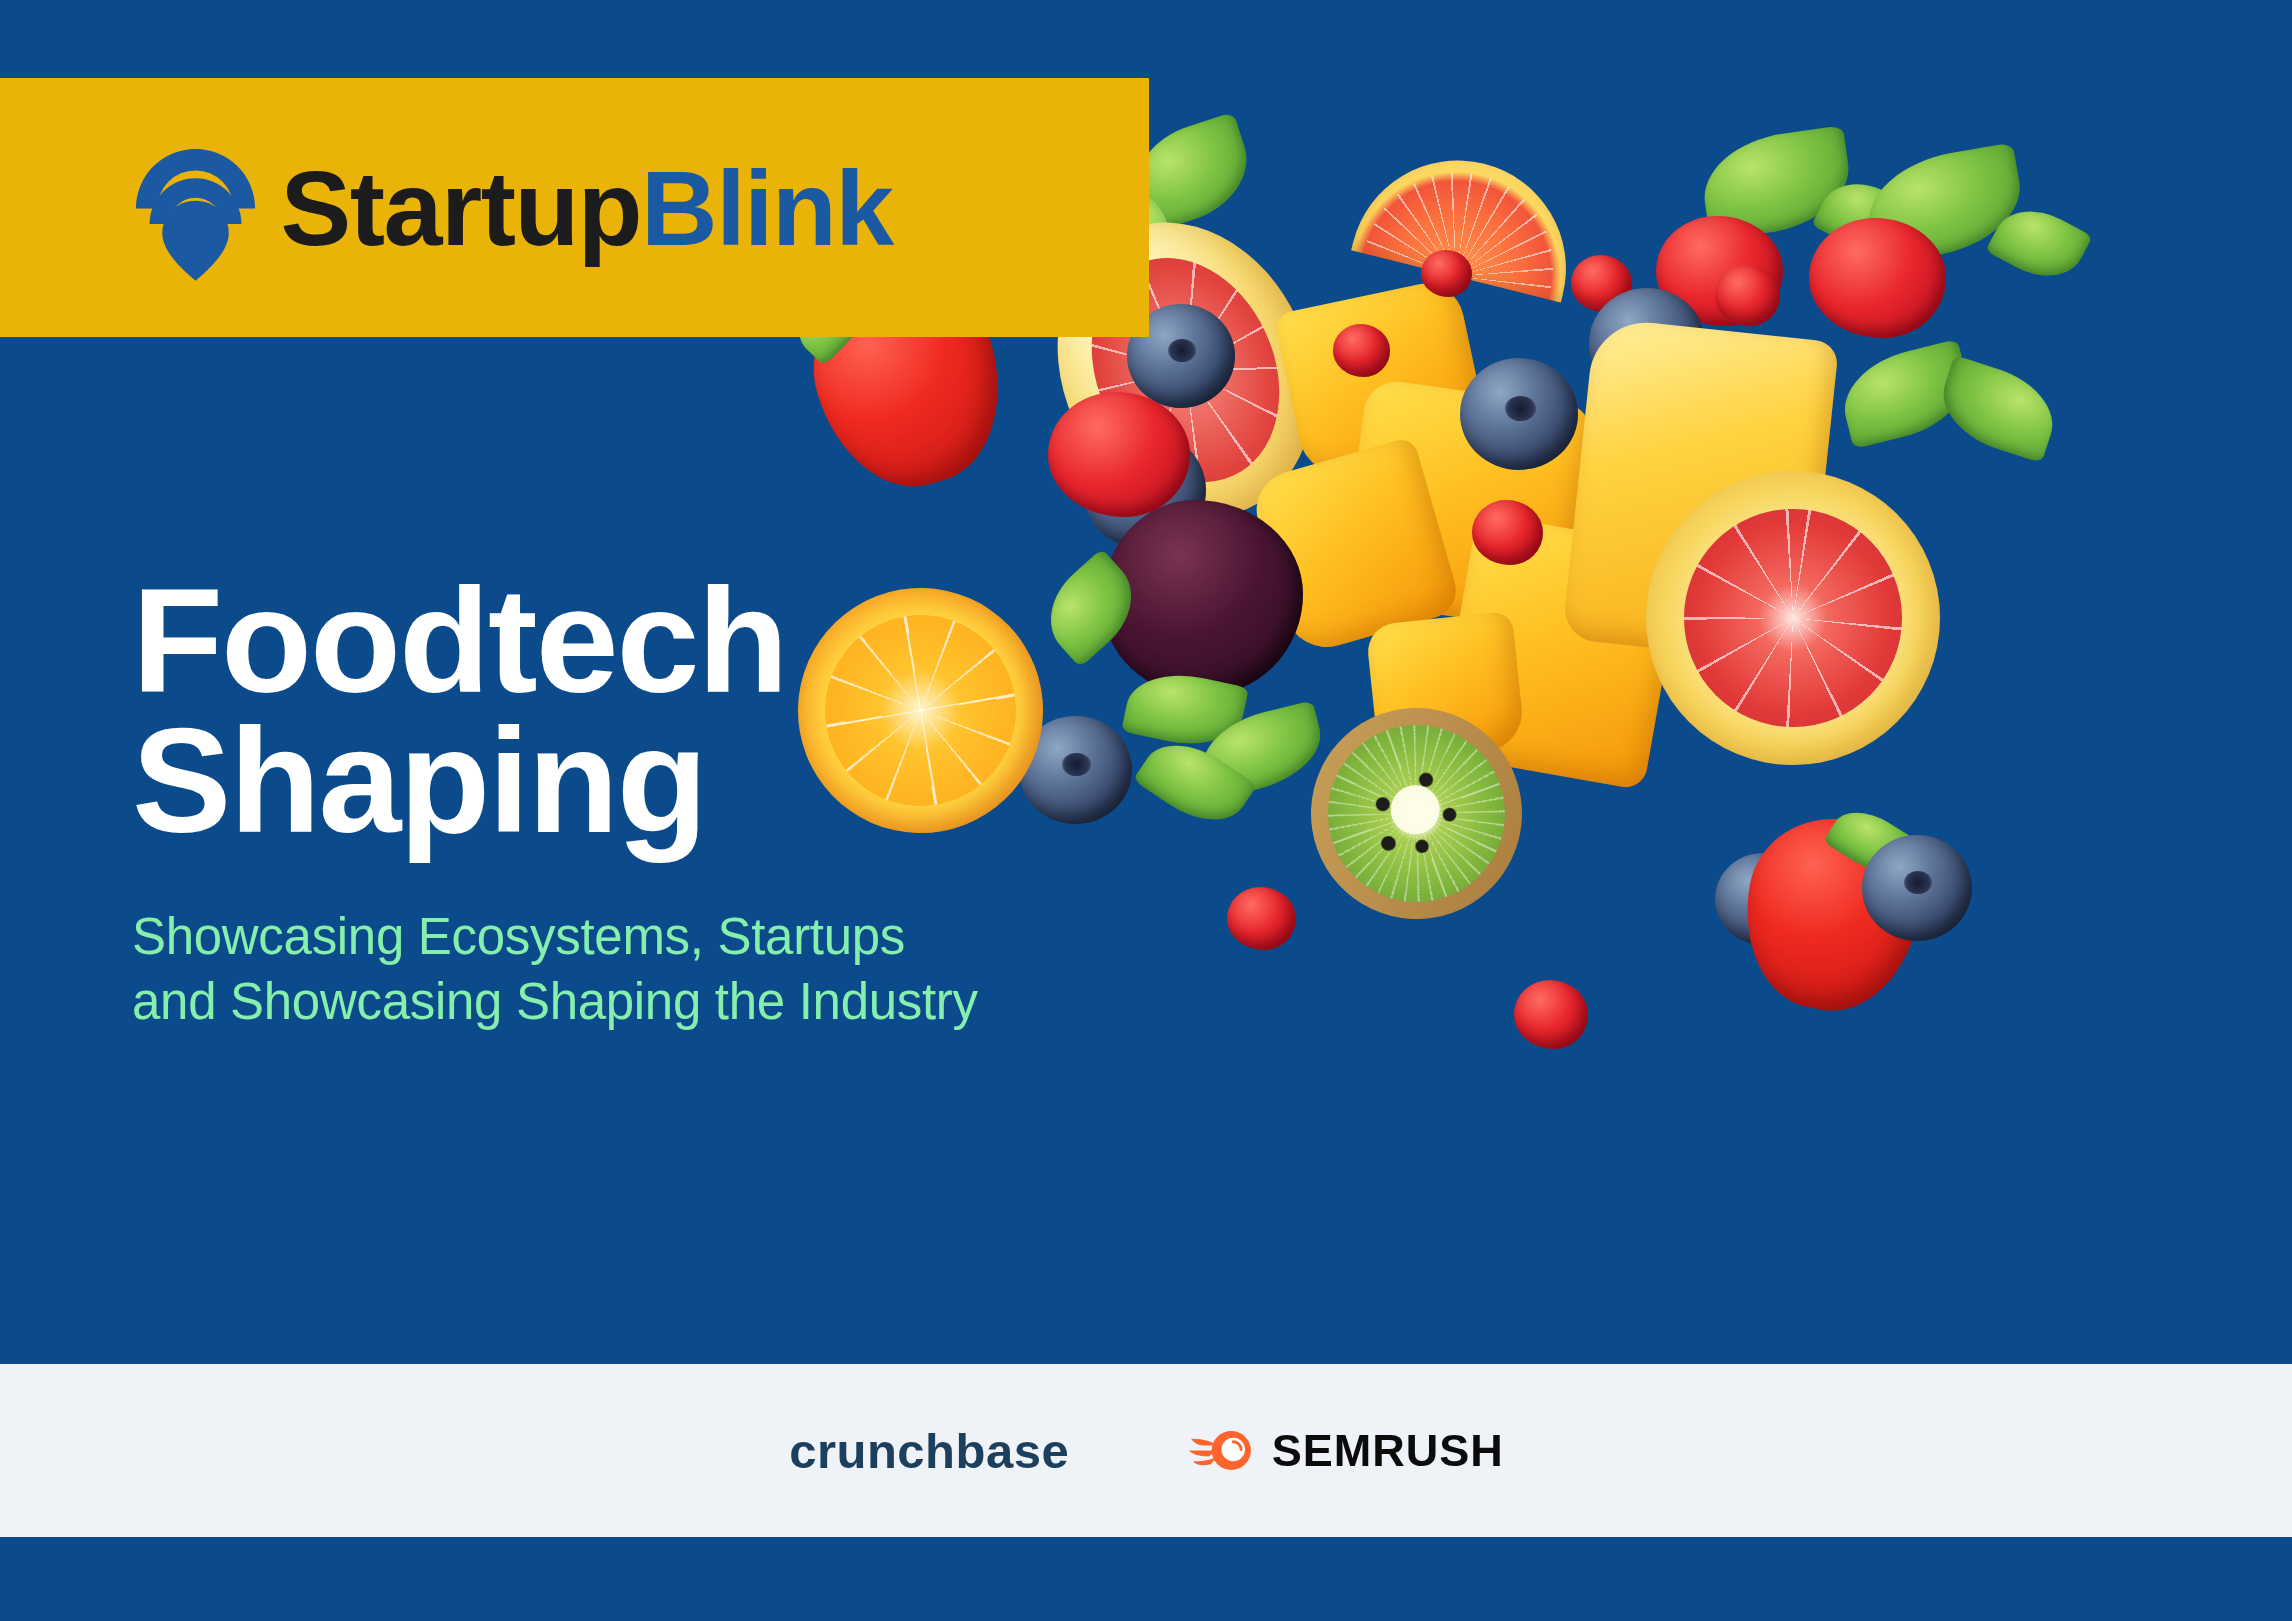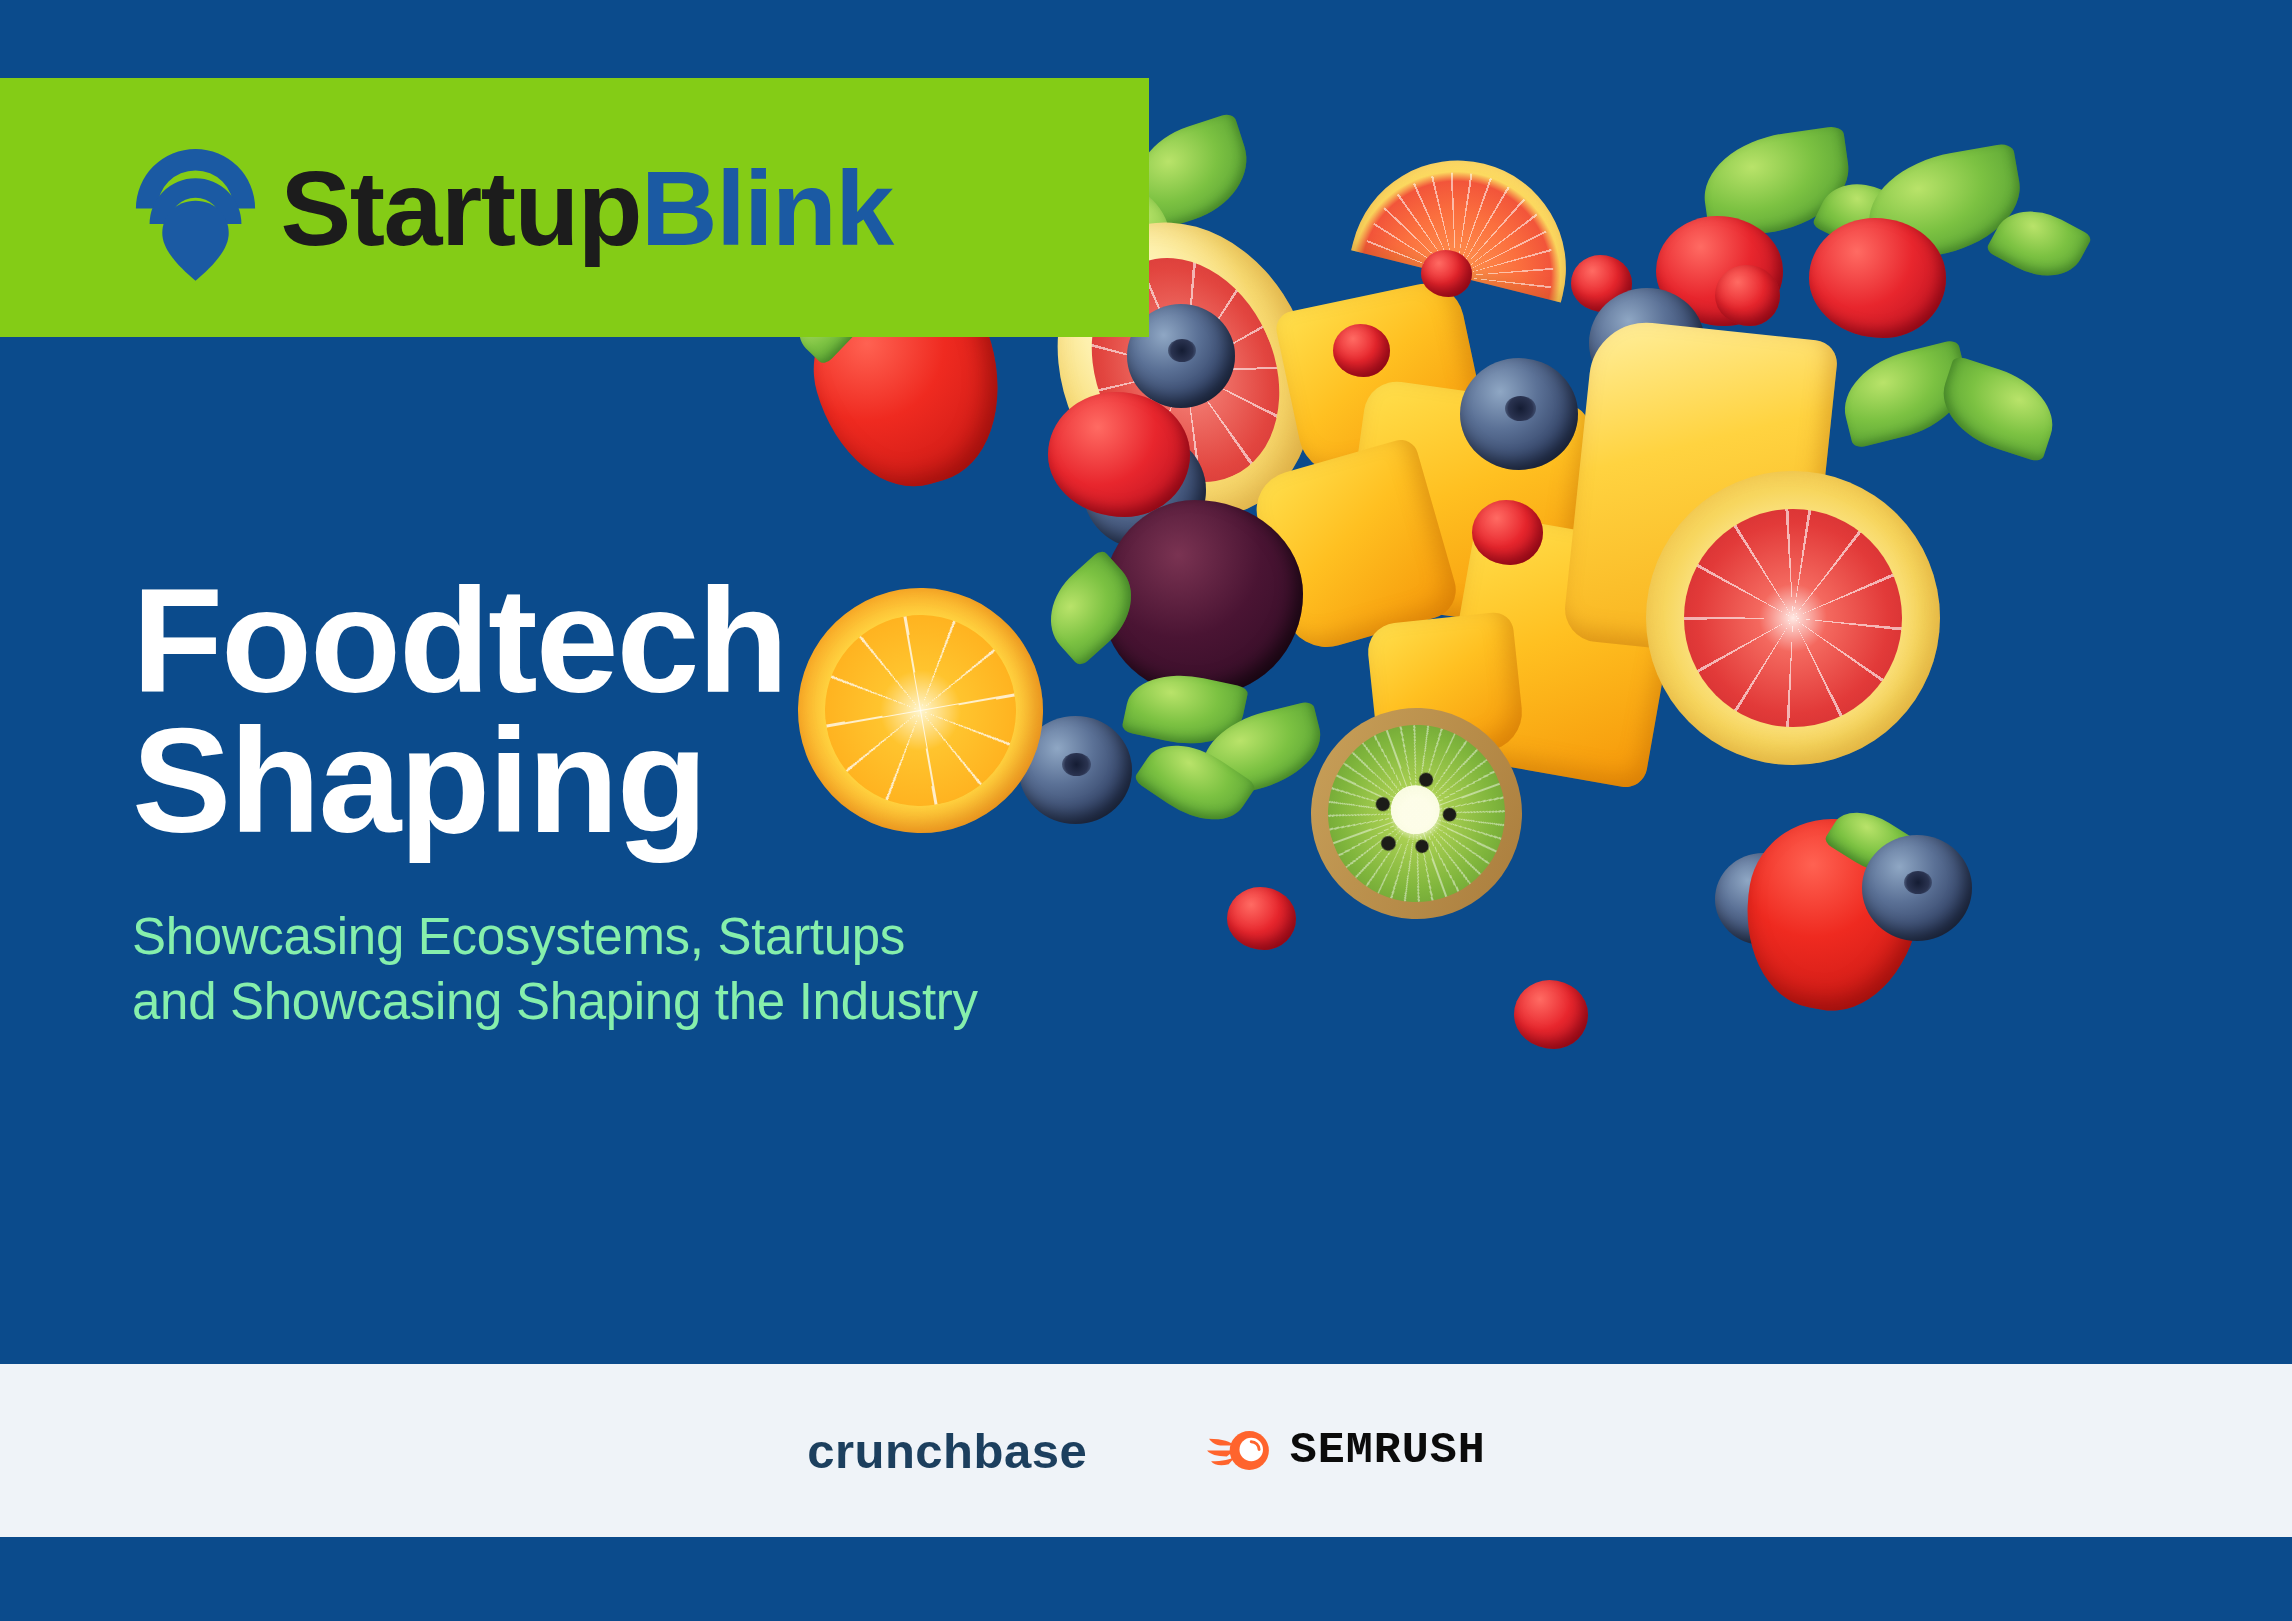--- a/index.html
+++ b/index.html
@@ -127,21 +127,21 @@
     border-radius:50%;
     background:
       repeating-conic-gradient(from 0deg, rgba(255,255,255,.6) 0deg 1.6deg, rgba(255,255,255,0) 1.6deg 28deg),
       radial-gradient(ellipse,#ffe5de 0%, #f0736a 24%, #e2453f 64%, #cb2f31 100%);
   }
 
   
   .logo-panel{
     position:absolute;left:0;top:78px;
     width:1149px;height:259px;
-    background:#84cc16;
+    background:#eab308;
     display:flex;align-items:center;
   }
   .logo-wrap{display:flex;align-items:center;margin-left:132px;}
   .logo-mark{position:relative;width:127px;height:147px;flex:none;}
   .logo-text{
     margin-left:21.6px;
     font-size:106px;
     font-weight:700;
     letter-spacing:-1.5px;
     line-height:1;
@@ -182,21 +182,21 @@
     display:flex;align-items:center;justify-content:center;
     gap:118px;
   }
   .cb-logo{
     color:#1C3F5E;
     font-size:49px;
     font-weight:600;
     letter-spacing:0.5px;
     font-family:"Liberation Sans", sans-serif;
   }
-  .sem-logo{display:flex;align-items:center;gap:17.6px;font-family:Liberation Mono, monospace;}
+  .sem-logo{display:flex;align-items:center;gap:17.6px;}
   .sem-mark{position:relative;width:67px;height:49px;flex:none;}
   .sem-word{
     color:#0b0b0b;font-size:45px;font-weight:700;letter-spacing:1px;
   }
   .bottom-band{
     position:absolute;left:0;right:0;top:1537px;height:84px;background:#0B4B8C;
   }
   .top-band{
     position:absolute;left:0;right:0;top:0;height:78px;background:#0B4B8C;
   }

